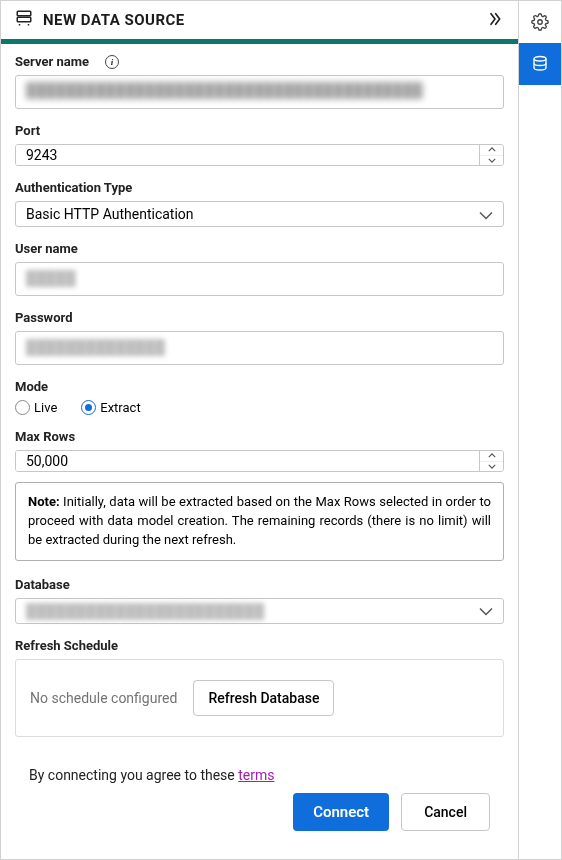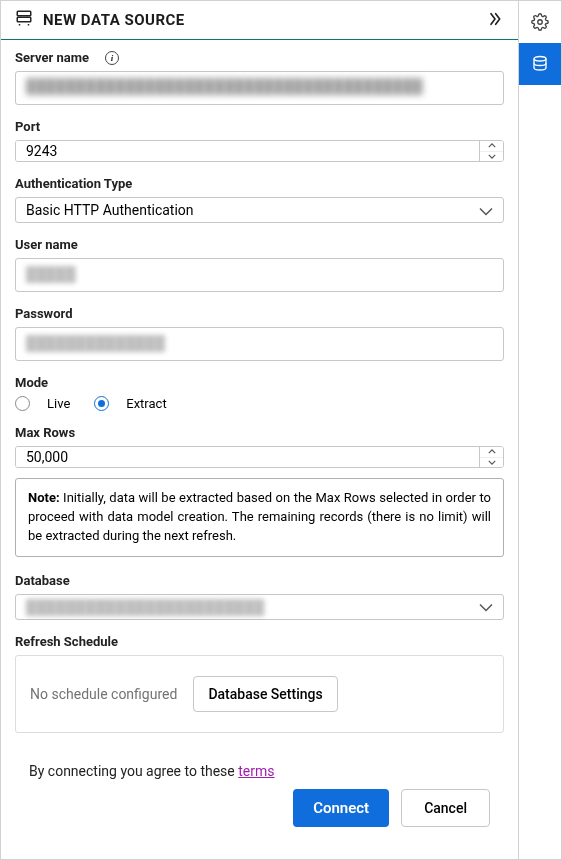--- a/index.html
+++ b/index.html
@@ -1,36 +1,36 @@
 <!DOCTYPE html>
 <html><head>
 <meta charset="utf-8">
 <style>
 * { box-sizing: border-box; font-family: -apple-system, BlinkMacSystemFont, "Segoe UI", Roboto, Arial, sans-serif; }
 body { margin: 0; padding: 0; background: #fff; width: 562px; height: 860px; overflow: hidden; }
 .root { display: flex; width: 562px; height: 860px; border: 1px solid #d1d1d1; }
 .main { flex: 1; display: flex; flex-direction: column; border-right: 1px solid #d1d1d1; overflow-y: auto; position: relative; }
-.header { display: flex; align-items: center; gap: 10px; padding: 8px 14px; border-bottom: 1px solid #0f766e; }
+.header { display: flex; align-items: center; gap: 10px; padding: 8px 14px; border-bottom: 5px solid #0f766e; }
 .header .title { font-size: 15px; font-weight: 700; letter-spacing: 0.5px; color: #1b1b1b; flex: 1; }
 .header .collapse { font-size: 18px; cursor: pointer; color: #222; }
 .content { padding: 10px 14px 4px 14px; flex: 1; overflow-y: auto; }
 .form-group { margin-bottom: 14px; }
 .form-label { font-size: 13px; font-weight: 700; color: #222; margin-bottom: 6px; display: flex; align-items: center; gap: 16px; }
 .info-icon { display: inline-flex; align-items: center; justify-content: center; width: 14px; height: 14px; border: 1.2px solid #444; border-radius: 50%; font-size: 9px; font-weight: bold; font-family: serif; font-style: italic; }
 .text-input { width: 100%; height: 34px; border: 1px solid #c7c7c7; border-radius: 3px; padding: 6px 10px; font-size: 14px; background: #fff; }
 .number-wrap { display: flex; width: 100%; height: 22px; border: 1px solid #c7c7c7; border-radius: 3px; overflow: hidden; }
 .number-wrap input { flex: 1; border: none; padding: 6px 10px; font-size: 14px; outline: none; }
 .spinner { display: flex; flex-direction: column; width: 24px; border-left: 1px solid #c7c7c7; }
 .spinner button { flex: 1; border: none; background: #fff; cursor: pointer; font-size: 8px; color: #444; padding: 0; display: flex; align-items: center; justify-content: center; }
 .spinner button:first-child { border-bottom: 1px solid #eee; }
 .select-wrap { position: relative; width: 100%; height: 26px; border: 1px solid #c7c7c7; border-radius: 3px; display: flex; align-items: center; padding: 0 10px; background: #fff; cursor: pointer; }
 .select-wrap .value { font-size: 14px; flex: 1; }
 .chevron { color: #555; }
 .radio-row { display: flex; gap: 24px; align-items: center; }
-.radio-item { display: flex; align-items: center; gap: 17px; cursor: pointer; font-size: 13px; }
+.radio-item { display: flex; align-items: center; gap: 4px; cursor: pointer; font-size: 13px; }
 .radio-outer { width: 15px; height: 15px; border: 1.5px solid #888; border-radius: 50%; display: flex; align-items: center; justify-content: center; }
 .radio-item.checked .radio-outer { border-color: #0f6ddc; }
 .radio-inner { width: 7px; height: 7px; border-radius: 50%; background: #0f6ddc; display: none; }
 .radio-item.checked .radio-inner { display: block; }
 .note-box { border: 1px solid #b0b0b0; border-radius: 3px; padding: 10px 12px; font-size: 13px; line-height: 1.45; margin-top: -4px; margin-bottom: 16px; text-align: justify; }
 .note-box .note-strong { font-weight: 700; }
 .refresh-box { border: 1px solid #dcdcdc; border-radius: 3px; padding: 20px 14px; display: flex; align-items: center; gap: 16px; margin-top: 6px; }
 .refresh-msg { font-size: 14px; color: #737373; }
 .btn-outline { border: 1px solid #c7c7c7; background: #fff; border-radius: 4px; padding: 9px 14px; font-size: 14px; font-weight: 500; cursor: pointer; }
 .footer { margin-top: 16px; padding: 14px 14px 14px 14px; }
@@ -183,21 +183,21 @@
           </span>
         </div>
       </div>
 
       <div class="form-group">
         <div class="form-label">
             <span>Refresh Schedule</span>
           </div>
         <div class="refresh-box">
           <span class="refresh-msg">No schedule configured</span>
-          <button class="btn-outline">Database Settings</button>
+          <button class="btn-outline">Refresh Database</button>
         </div>
       </div>
 
       <div class="footer">
         <div class="agree">
           <span>By connecting you agree to these </span><a>terms</a>
         </div>
         <div class="footer-btns">
           <button class="btn-primary">Connect</button>
           <button class="btn-outline" style="padding:10px 22px">Cancel</button>

